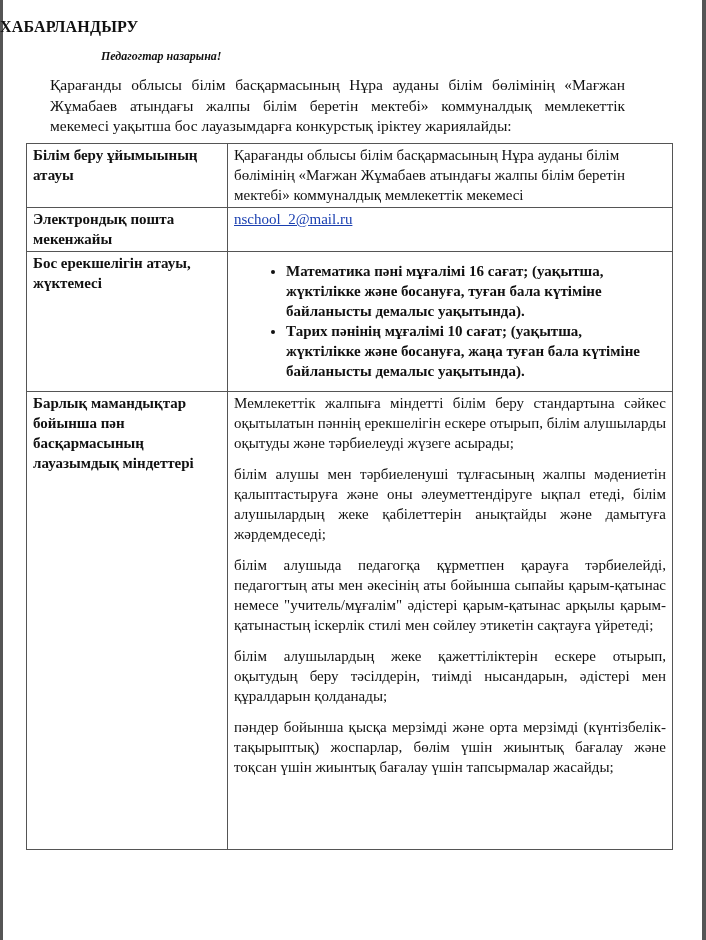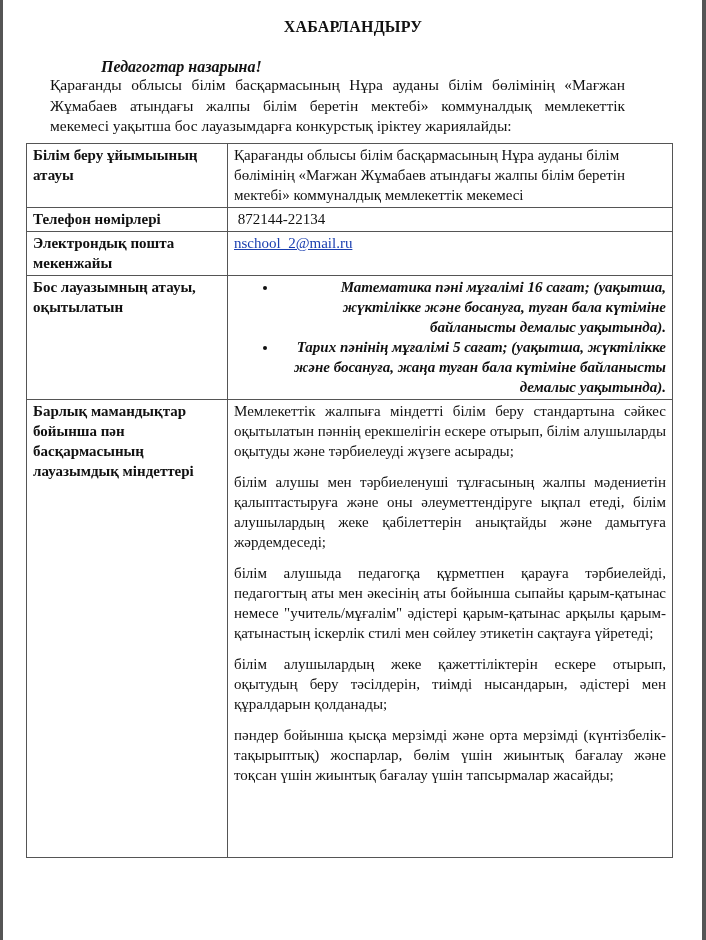--- a/index.html
+++ b/index.html
@@ -3,79 +3,75 @@
 <meta charset="utf-8">
 <style>
   html, body { margin: 0; padding: 0; background: #ffffff; }
   body {
     width: 706px; height: 940px; overflow: hidden; position: relative;
     font-family: "Liberation Serif", serif; color: #111;
   }
   .page-edge-left { position: absolute; left: 0; top: 0; width: 3px; height: 940px; background: #555; }
   .page-edge-right { position: absolute; left: 702px; top: 0; width: 4px; height: 940px; background: #555; }
   .title {
-    position: absolute; top: 18px; left: 0; width: 706px; text-align: center;
+    position: absolute; top: 18px; left: 0; width: 706px; text-align: left;
     font-weight: bold; font-size: 16px; letter-spacing: 0.2px;
   }
   .attention {
-    position: absolute; top: 58px; left: 101px;
-    font-weight: bold; font-style: italic; font-size: 16px;
+    position: absolute; top: 49px; left: 101px;
+    font-weight: bold; font-style: italic; font-size: 12px;
   }
   .intro {
     position: absolute; top: 75px; left: 50px; width: 575px;
     font-size: 15.5px; line-height: 20.5px; text-align: justify;
   }
   table.info {
     position: absolute; top: 143px; left: 26px; width: 646px;
     border-collapse: collapse; table-layout: fixed;
     font-size: 15px; line-height: 20px;
   }
   table.info td {
     border: 1.5px solid #555; vertical-align: top; padding: 1px 6px 2px 6px;
   }
   td.label { width: 188px; font-weight: bold; }
   td.value { width: 432px; }
   .link { color: #1a3fb0; text-decoration: underline; }
-  ul.vacancies { margin: 0; padding-left: 44px; font-style: italic; font-weight: bold; text-align: right; }
+  ul.vacancies { margin: 8px; padding-left: 44px; font-weight: bold; }
   ul.vacancies li { margin: 0; }
   .duty { text-align: justify; margin: 0 0 11px 0; }
   .duty:last-child { margin-bottom: 4px; font-family: Liberation Serif, serif; }
 </style>
 </head>
 <body>
 
 <div class="page-edge-left"></div>
 <div class="page-edge-right"></div>
 
 <div class="title">ХАБАРЛАНДЫРУ</div>
 <div class="attention">Педагогтар назарына!</div>
 <div class="intro">Қарағанды облысы білім басқармасының Нұра ауданы білім бөлімінің «Мағжан Жұмабаев атындағы жалпы білім беретін мектебі» коммуналдық мемлекеттік мекемесі уақытша бос лауазымдарға конкурстық іріктеу жариялайды:</div>
 
 <table class="info">
   <tbody>
       <tr style="height:60px;">
     <td class="label">Білім беру ұйымыының атауы</td>
     <td class="value">Қарағанды облысы білім басқармасының Нұра ауданы білім бөлімінің «Мағжан Жұмабаев атындағы жалпы білім беретін мектебі» коммуналдық мемлекеттік мекемесі</td>
   </tr>
-  <tr style="height:20px;">
-    <td class="label">Телефон нөмірлері</td>
-    <td class="value">&nbsp;<span>872144-22134</span></td>
-  </tr>
   <tr style="height:40px;">
     <td class="label">Электрондық пошта мекенжайы</td>
     <td class="value">
       <span class="link">nschool_2@mail.ru</span>
     </td>
   </tr>
   <tr style="height:118px;">
-    <td class="label">Бос лауазымның атауы, оқытылатын</td>
+    <td class="label">Бос ерекшелігін атауы, жүктемесі</td>
     <td class="value">
       <ul class="vacancies">
         <li>Математика пәні    мұғалімі  16 сағат; (уақытша, жүктілікке және босануға,  туған бала күтіміне байланысты демалыс уақытында).</li>
-        <li>Тарих пәнінің мұғалімі 5  сағат; (уақытша, жүктілікке және босануға,    жаңа туған бала күтіміне байланысты демалыс уақытында).</li>
+        <li>Тарих пәнінің мұғалімі 10  сағат; (уақытша, жүктілікке және босануға,    жаңа туған бала күтіміне байланысты демалыс уақытында).</li>
       </ul>
     </td>
   </tr>
   <tr style="height:458px;">
     <td class="label">Барлық мамандықтар бойынша  пән басқармасының лауазымдық  міндеттері</td>
     <td class="value">
       <p class="duty">Мемлекеттік жалпыға міндетті білім беру стандартына сәйкес оқытылатын пәннің ерекшелігін ескере отырып, білім алушыларды оқытуды және тәрбиелеуді жүзеге асырады;</p>
       <p class="duty">білім алушы мен тәрбиеленуші тұлғасының жалпы мәдениетін қалыптастыруға және оны әлеуметтендіруге ықпал етеді, білім алушылардың жеке қабілеттерін анықтайды және дамытуға жәрдемдеседі;</p>
       <p class="duty">білім алушыда педагогқа құрметпен қарауға тәрбиелейді, педагогтың аты мен әкесінің аты бойынша сыпайы қарым-қатынас немесе "учитель/мұғалім" әдістері қарым-қатынас арқылы қарым-қатынастың іскерлік стилі мен сөйлеу этикетін сақтауға үйретеді;</p>
       <p class="duty">білім алушылардың жеке қажеттіліктерін ескере отырып, оқытудың беру тәсілдерін, тиімді нысандарын, әдістері мен құралдарын қолданады;</p>

